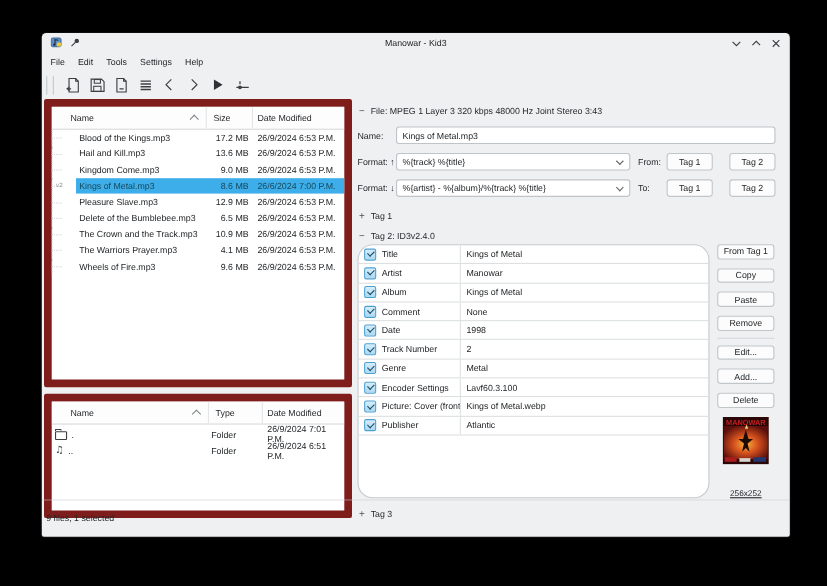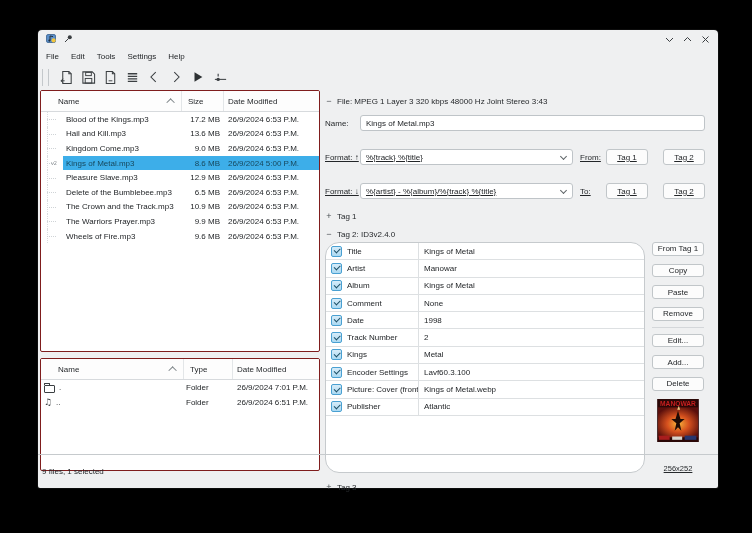--- a/index.html
+++ b/index.html
@@ -23,21 +23,21 @@
   
   .menubar { position:absolute; left:0; top:18px; right:0; height:16px; display:flex; align-items:center; padding-left:2px; }
   .menu-item { padding:2px 6px; color:#232629; border-radius:2px; }
   
   .toolbar { position:absolute; left:0; top:34px; right:0; height:26px; display:flex; align-items:center; padding-left:4px; }
   .tool-grip { width:5px; height:17px; border-left:1px solid #c4c8cb; border-right:1px solid #c4c8cb; margin:0 6px 0 0; }
   .tool-btn { width:22px; height:22px; display:flex; align-items:center; justify-content:center; border-radius:2px; }
   .tool-btn svg { display:block; }
   
   .left-col { position:absolute; left:2px; top:60px; width:280px; bottom:17px; display:flex; flex-direction:column; }
-  .listbox { background:#fff; border:1px solid #7f1d1d; border-radius:2px; box-sizing:border-box; overflow:hidden; }
+  .listbox { background:#fff; border:7px solid #7f1d1d; border-radius:2px; box-sizing:border-box; overflow:hidden; }
   .file-listbox { height:262px; }
   .left-gap { height:6px; }
   .folder-listbox { flex:1; }
   .lb-header { display:grid; height:20px; border-bottom:1px solid #d7dadd; background:#fdfdfd; align-items:center; color:#26292c; }
   .file-listbox .lb-header, .file-row { grid-template-columns:141px 42px 1fr; }
   .folder-listbox .lb-header, .folder-row { grid-template-columns:143px 49px 1fr; }
   .hcell { height:100%; display:flex; align-items:center; border-right:1px solid #e3e6e8; padding-left:6px; box-sizing:border-box; position:relative; }
   .hcell.first { padding-left:17px; }
   .hcell.last { border-right:none; padding-left:4px; }
   .sort-caret { position:absolute; right:6px; width:5px; height:5px; border-left:1px solid #7d8488; border-top:1px solid #7d8488; transform:rotate(45deg) translateY(2px); }
@@ -58,21 +58,21 @@
   .folder-glyph { width:9px; height:6px; border:1px solid #3b3f42; border-radius:1px; position:relative; margin-top:2px; }
   .folder-glyph::before { content:""; position:absolute; top:-3px; left:-1px; width:4px; height:1px; border:1px solid #3b3f42; border-bottom:none; border-radius:1px 1px 0 0; }
   .music-note-glyph { font-family:"DejaVu Sans", sans-serif; font-size:9px; color:#3b3f42; line-height:1; }
   
   .right-col { position:absolute; left:284px; top:60px; right:0; bottom:17px; padding:0 13px 0 3px; box-sizing:border-box; }
   .sec-header { display:flex; align-items:center; gap:4px; height:12px; color:#26292c; }
   .collapse-glyph { width:8px; text-align:center; color:#4a4f53; font-size:9px; line-height:1; }
   .file-sec { margin-top:5px; }
   .form-row { display:flex; align-items:center; height:18px; }
   .name-row { margin-top:7px; }
-  .fmt-row { margin-top:16px;text-decoration:underline; }
+  .fmt-row { margin-top:6px; }
   .form-label { width:35px; flex:0 0 35px; color:#26292c; }
   .text-input, .combo { flex:1; height:16px; background:#fff; border:1px solid #bfc4c8; border-radius:3px; display:flex; align-items:center; padding:0 5px; box-sizing:border-box; position:relative; white-space:nowrap; overflow:hidden; }
   .combo { padding-right:14px; }
   .combo-arrow { position:absolute; right:6px; top:4px; width:4px; height:4px; border-right:1px solid #5f6568; border-bottom:1px solid #5f6568; transform:rotate(45deg); }
   .fromto-label { width:26px; flex:0 0 26px; margin-left:7px; color:#26292c; }
   .btn { background:#fcfcfc; border:1px solid #c1c6c9; border-radius:3px; color:#232629; display:flex; align-items:center; justify-content:center; box-sizing:border-box; }
   .tag-btn { width:42px; height:16px; flex:0 0 42px; }
   .tag-btn + .tag-btn { margin-left:15px; }
   .tag1-sec { margin-top:10px; }
   .tag2-sec { margin-top:6px; }
@@ -91,20 +91,21 @@
   .tag3-sec { margin-top:8px; }
   
   .statusbar { position:absolute; left:0; right:0; bottom:0; height:34px; border-top:1px solid #c6cacd; display:flex; align-items:center; padding-left:4px; box-sizing:border-box; border-radius:0 0 2px 2px; }
 </style>
 </head>
 <body>
 
 <div class="window">
 
   <div class="titlebar">
+    <div class="tb-title">Manowar - Kid3</div>
     <div class="tb-left">
       <span>
         <svg width="11" height="11" viewBox="0 0 11 11">
             <rect x="0.5" y="1.5" width="9" height="8" rx="1.5" fill="#5b8fc9" stroke="#38618f" stroke-width="0.8"></rect>
             <circle cx="7.6" cy="7.4" r="2.1" fill="#f2c53d"></circle>
             <path d="M4 7.5V3l3 0.6" stroke="#23303d" stroke-width="1" fill="none"></path>
             <circle cx="3.4" cy="7.6" r="1.1" fill="#23303d"></circle>
           </svg>
       </span>
       <span>
@@ -253,21 +254,21 @@
           <div class="file-row selected">
             <div class="fcell-name">
               <span class="row-gutter" style="position:absolute;left:0;width:22px;height:14.6px;">
                 <span class="tree-line"></span>
                 <span class="tree-stub"></span>
                 <span class="row-marker">v2</span>
               </span>
               <span class="sel-span">Kings of Metal.mp3</span>
             </div>
             <div class="fcell-size">8.6 MB</div>
-            <div class="fcell-date">26/9/2024 5:00 P.M.</div>
+            <div class="fcell-date">26/6/2024 7:00 P.M.</div>
           </div>
 
           <div class="file-row">
             <div class="fcell-name">
               <span class="row-gutter" style="position:absolute;left:0;width:22px;height:14.6px;">
                 <span class="tree-line"></span>
                 <span class="tree-stub"></span>
                 <span class="row-marker"></span>
               </span>
               <span class="sel-span">Pleasure Slave.mp3</span>
@@ -304,21 +305,21 @@
 
           <div class="file-row">
             <div class="fcell-name">
               <span class="row-gutter" style="position:absolute;left:0;width:22px;height:14.6px;">
                 <span class="tree-line"></span>
                 <span class="tree-stub"></span>
                 <span class="row-marker"></span>
               </span>
               <span class="sel-span">The Warriors Prayer.mp3</span>
             </div>
-            <div class="fcell-size">9.9 MB</div>
+            <div class="fcell-size">4.1 MB</div>
             <div class="fcell-date">26/9/2024 6:53 P.M.</div>
           </div>
 
           <div class="file-row">
             <div class="fcell-name">
               <span class="row-gutter" style="position:absolute;left:0;width:22px;height:14.6px;">
                 <span class="tree-line"></span>
                 <span class="tree-stub"></span>
                 <span class="row-marker"></span>
               </span>
@@ -469,21 +470,21 @@
             <div class="tag-name">
               <span class="checkbox"></span>
               <span>Track Number</span>
             </div>
             <div class="tag-value">2</div>
           </div>
 
           <div class="tag-row">
             <div class="tag-name">
               <span class="checkbox"></span>
-              <span>Kings</span>
+              <span>Genre</span>
             </div>
             <div class="tag-value">Metal</div>
           </div>
 
           <div class="tag-row">
             <div class="tag-name">
               <span class="checkbox"></span>
               <span>Encoder Settings</span>
             </div>
             <div class="tag-value">Lavf60.3.100</div>

